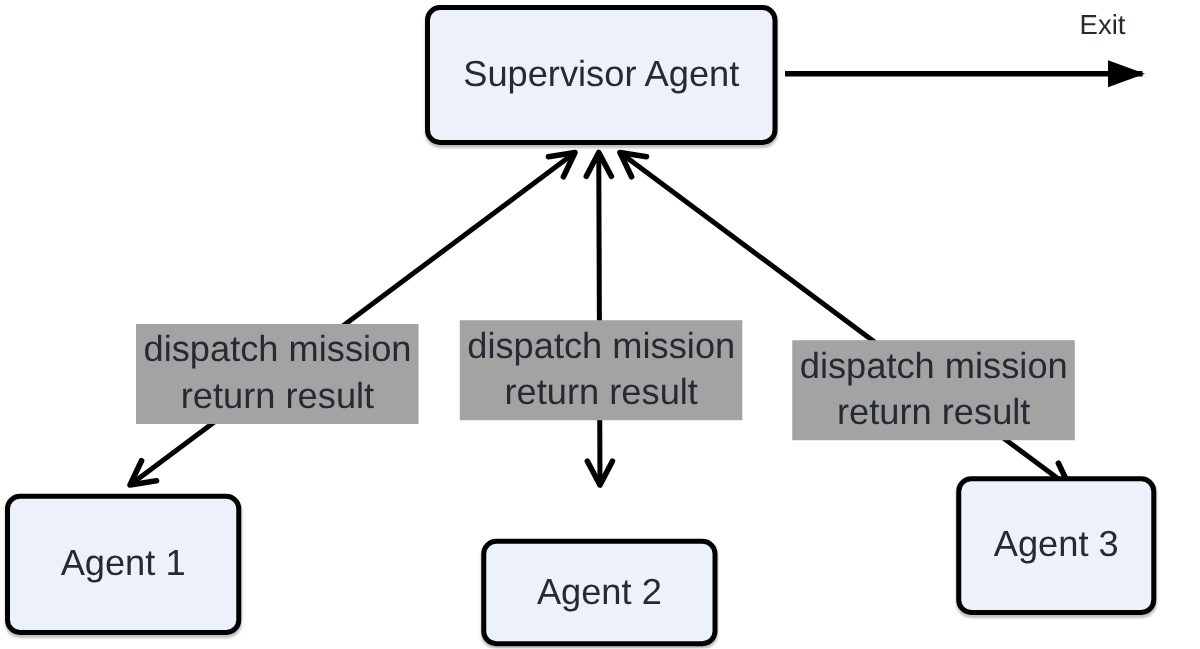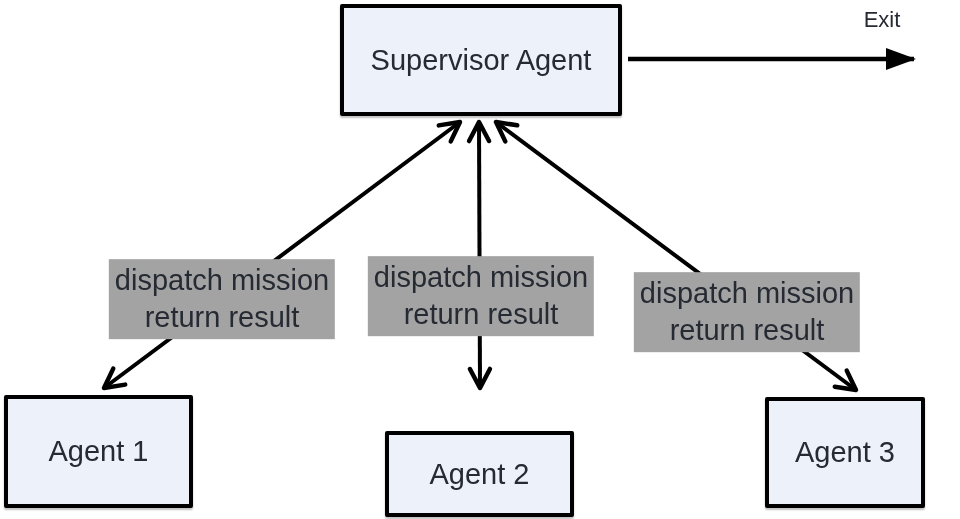--- a/index.html
+++ b/index.html
@@ -21,32 +21,32 @@
     left: 0;
     top: 0;
     width: 960px;
     height: 519px;
   }
   .node {
     position: absolute;
     box-sizing: border-box;
     background: #edf1fa;
     border: 4px solid #000000;
-    border-radius: 2px;
+    border-radius: 12px;
     display: flex;
     align-items: center;
     justify-content: center;
     font-size: 29px;
     color: #252a33;
     box-shadow: 0 2px 2px rgba(0,0,0,0.25);
   }
   .node-supervisor { left: 340px; top: 4px;   width: 282px; height: 112px; }
   .node-agent1     { left: 4px;   top: 395px; width: 189px; height: 113px; }
   .node-agent2     { left: 385px; top: 418px; width: 189px; height: 86px; margin-top: 13px; }
-  .node-agent3     { left: 765px; top: 397px; width: 160px; height: 111px; }
+  .node-agent3     { left: 765px; top: 381px; width: 160px; height: 111px; }
   .edge-label {
     position: absolute;
     transform: translate(-50%, -50%);
     background: #a3a3a3;
     padding: 3px 6px;
     font-size: 29px;
     line-height: 1.27;
     text-align: center;
     white-space: nowrap;
     color: #252a33;

